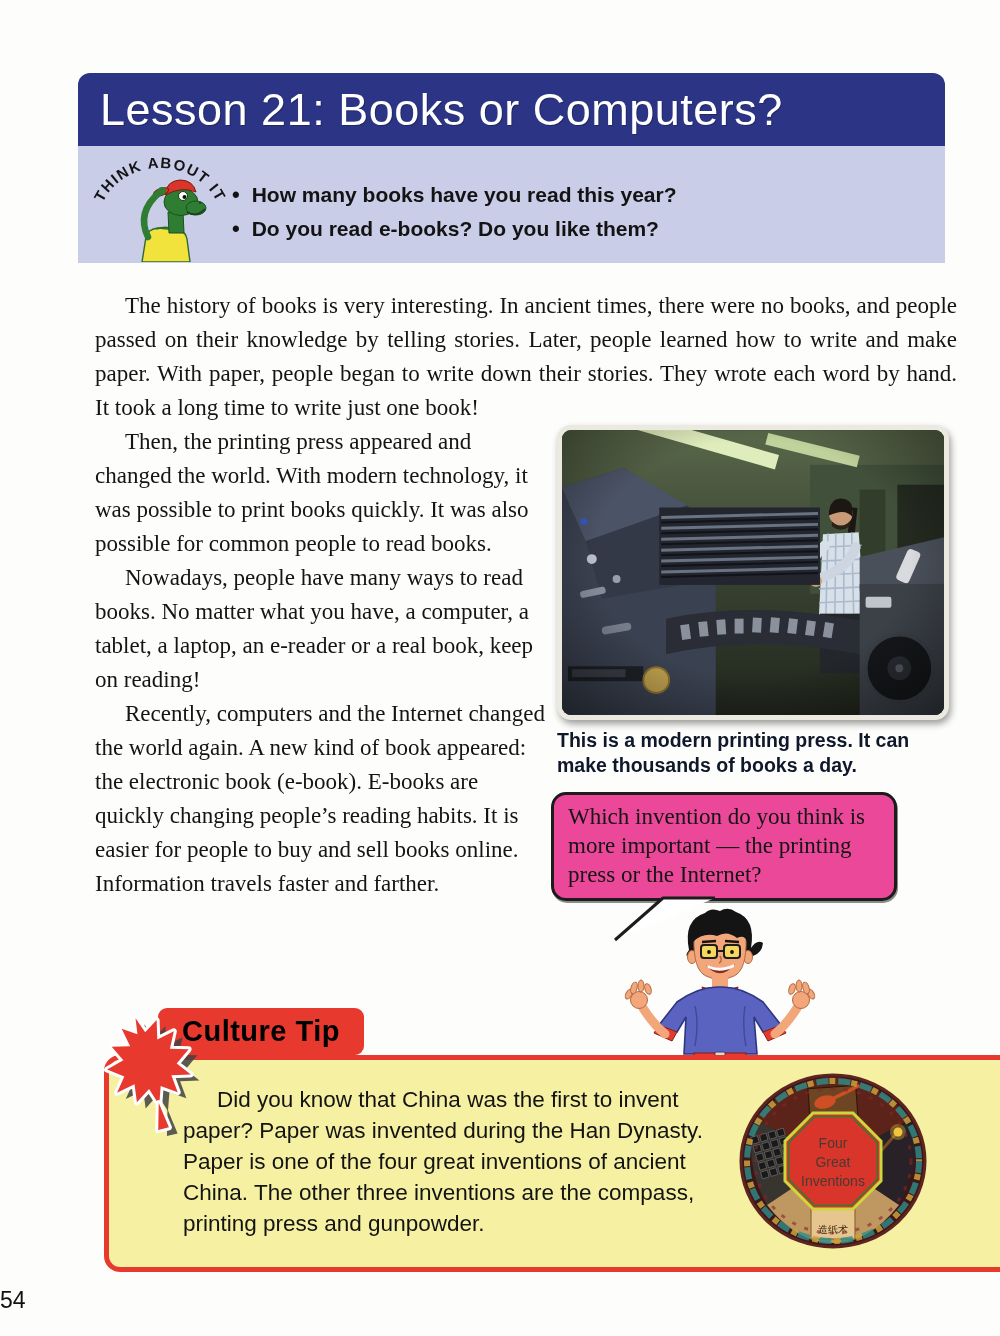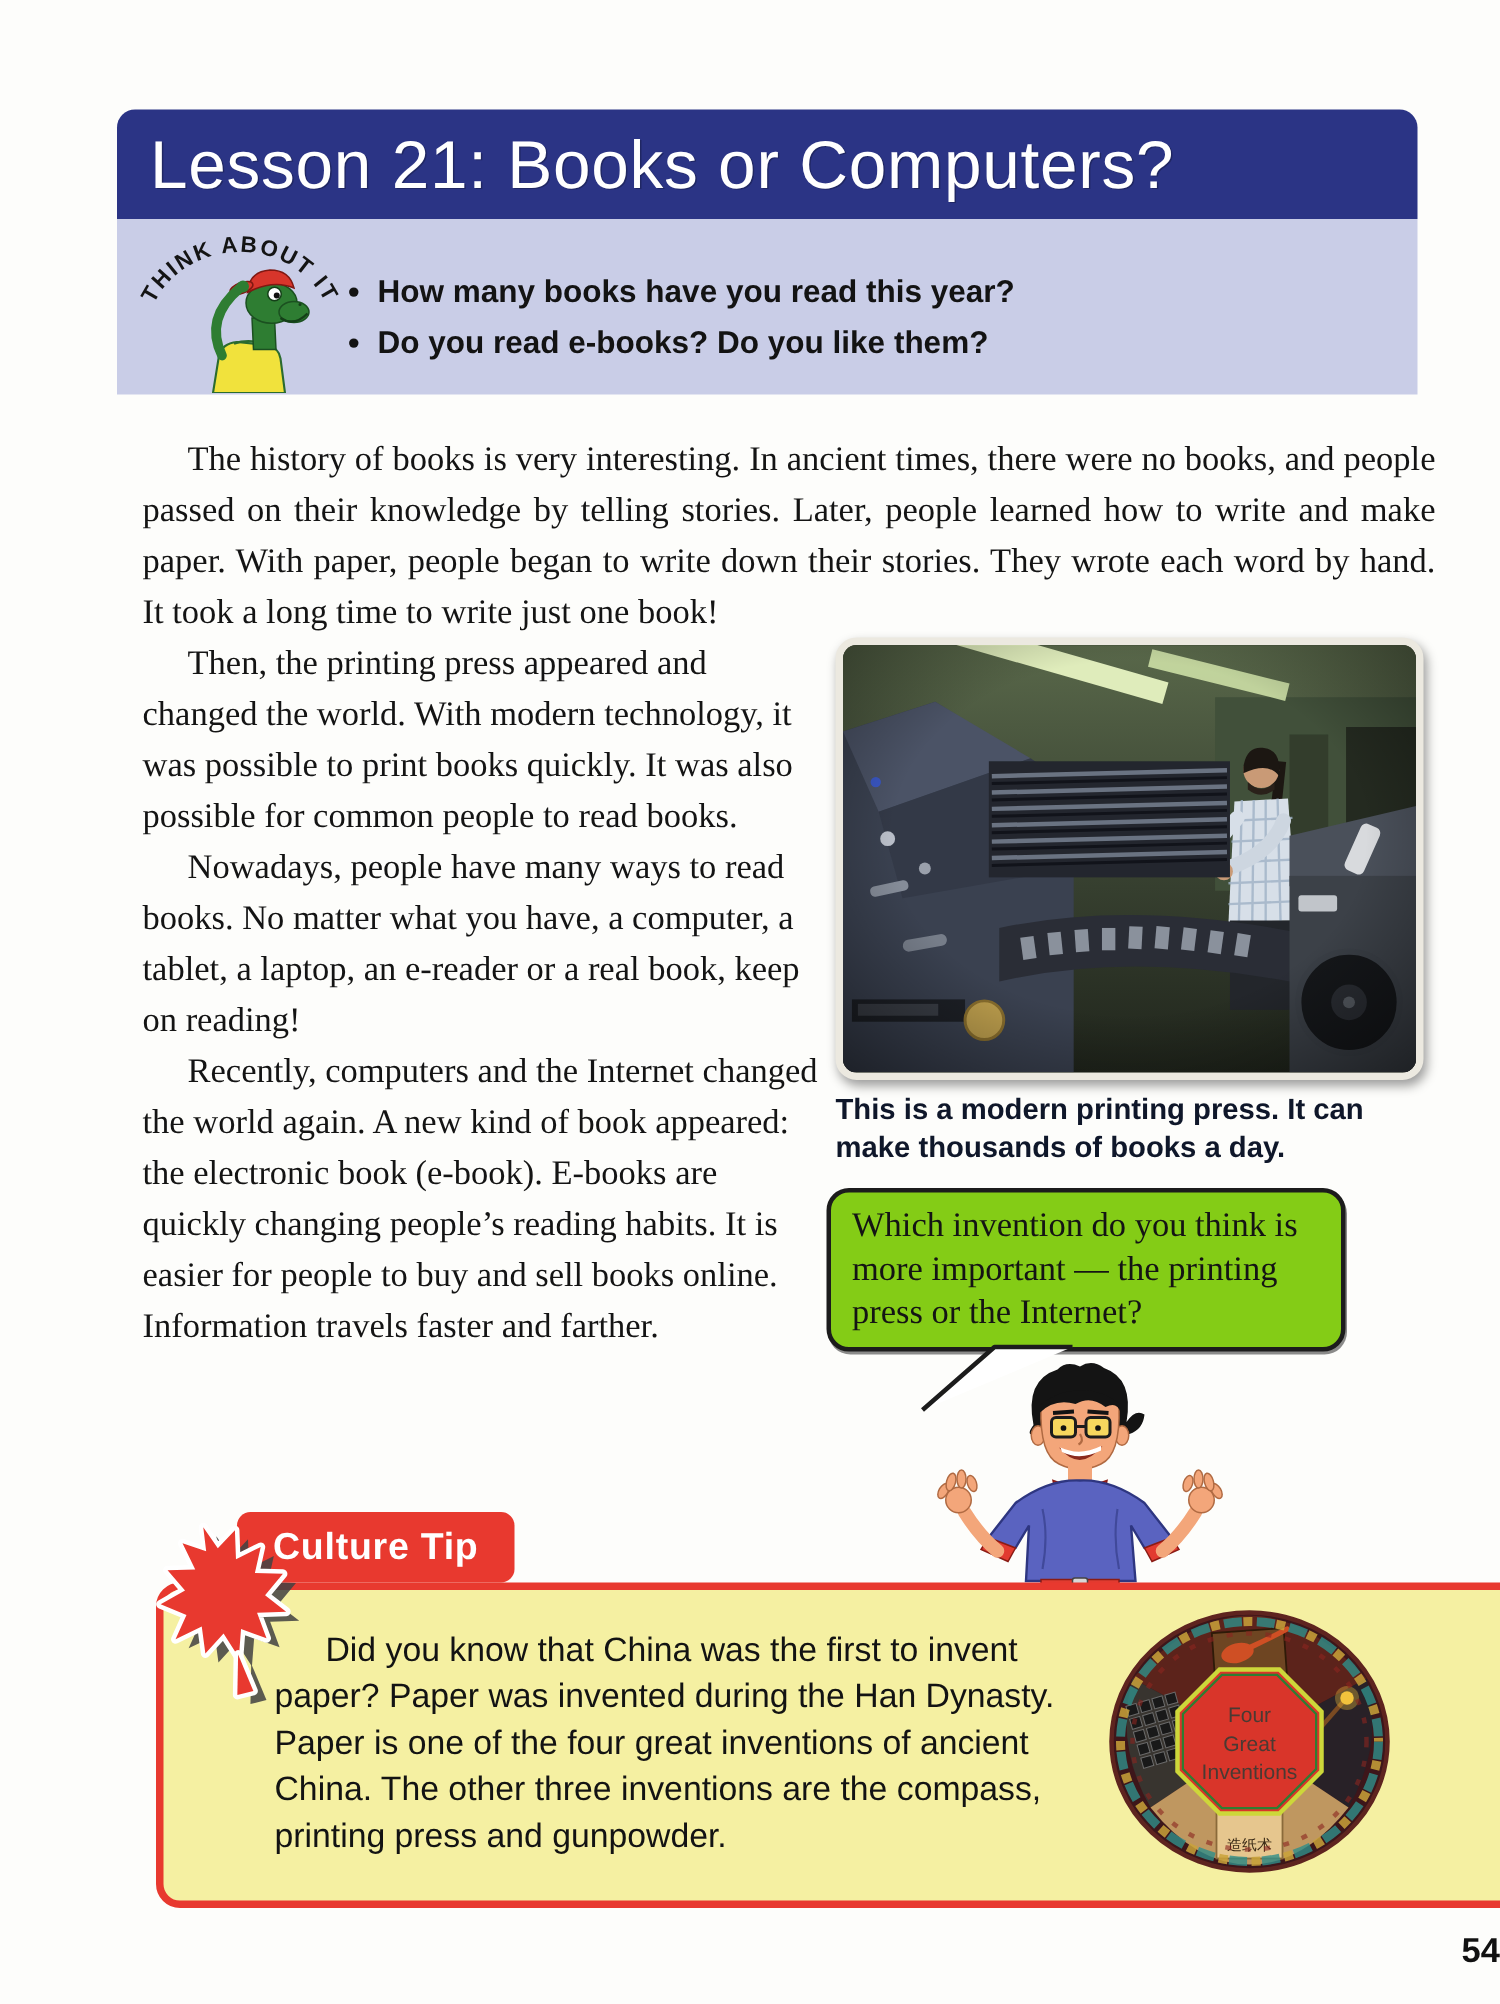--- a/index.html
+++ b/index.html
@@ -48,50 +48,50 @@
     overflow:hidden; box-shadow:2px 4px 7px rgba(0,0,0,.38); line-height:0;
     background:#20261d; margin-left:8px;
   }
   .photo-caption {
     margin:8px 0 0 8px; width:386px;
     font-family:"Liberation Sans", sans-serif; font-weight:bold;
     font-size:19.5px; line-height:25px; color:#0f172a; text-align:left;
   }
   .bubble {
     margin:14px 0 0 2px; width:346px;
-    border:3px solid #1c1c1c; border-radius:15px; background:#84cc16;
+    border:3px solid #1c1c1c; border-radius:15px; background:#ec4899;
     padding:7px 12px 9px 14px; box-shadow:1px 2px 0 rgba(0,0,0,.45);
   }
   .bubble p { font-size:23px; line-height:29px; text-indent:0; text-align:left; }
   .bubble-tail { display:block; margin:-5px 0 0 58px; position:relative; z-index:2; }
   .boy { display:block; margin:-36px 0 0 58px; }
 
   
   .culture-banner {
     position:absolute; left:158px; top:1008px; height:47px; z-index:20;
     background:#e8392f; border-radius:9px; padding:0 24px;
     font-family:"Liberation Sans", sans-serif; font-weight:bold;
-    font-size:25px; letter-spacing:.5px; line-height:46px; color:#ffffff;
+    font-size:29px; letter-spacing:.5px; line-height:46px; color:#000000;
   }
   .culture-box {
     position:absolute; left:104px; top:1055px; width:996px; height:217px; z-index:10;
     background:#f5f0a2; border:5px solid #e8392f; border-radius:16px;
   }
   .culture-text {
     position:absolute; left:74px; top:24px; width:552px;
     font-family:"Liberation Sans", sans-serif;
     font-size:22.5px; line-height:31px; color:#131313;
     text-indent:34px; text-align:left;
   }
   .inventions-badge { position:absolute; left:628px; top:11px; }
   .maple-leaf { position:absolute; left:72px; top:1010px; z-index:30; }
 
   .page-number {
-    position:absolute; left:0; right:0; top:1287px; text-align:right;
-    font-family:"Liberation Sans", sans-serif; font-weight:bold; font-size:23px;
+    position:absolute; left:0; right:0; top:1287px; text-align:left;
+    font-family:"Liberation Sans", sans-serif; font-weight:normal; font-size:23px;
     color:#111;
   }
 </style>
 </head>
 <body>
 
 <div class="page">
 
   <div class="lesson-banner">
     <h1>Lesson 21: Books or Computers?</h1>

